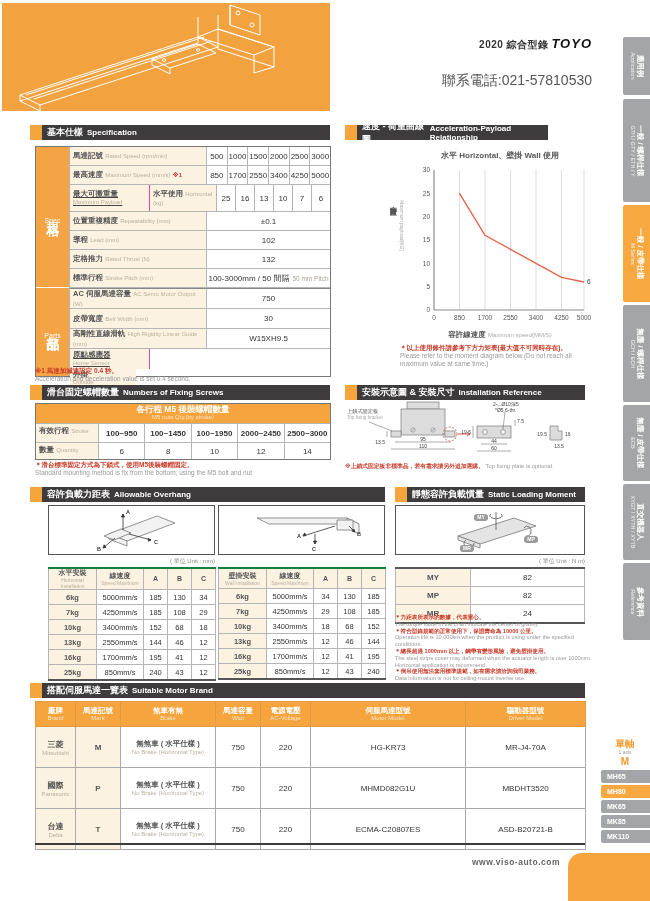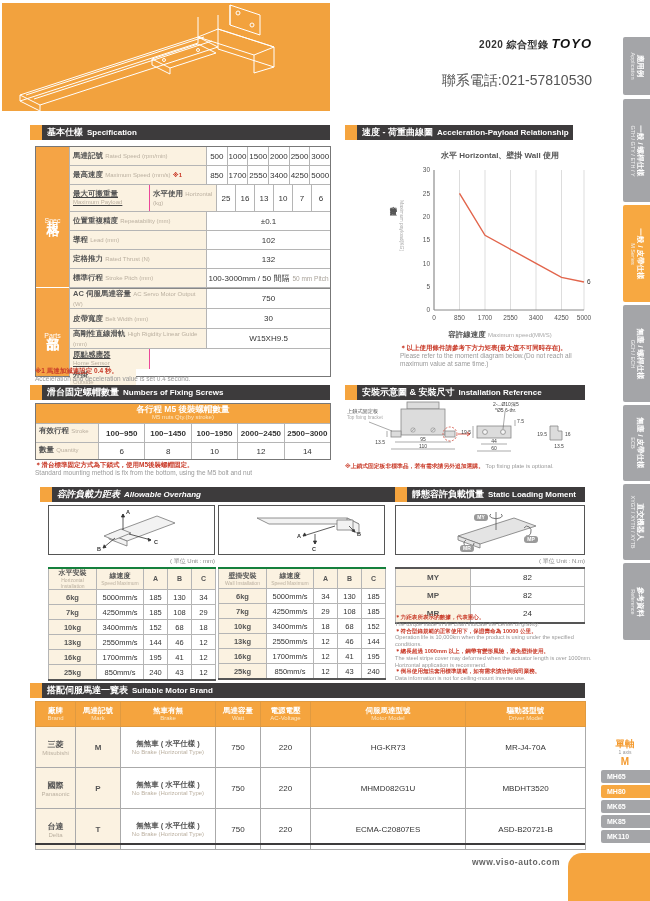--- a/index.html
+++ b/index.html
@@ -324,21 +324,21 @@
           <span class="en">Outside</span>
         </div>
     </div>
   </div>
 </div>
 <div class="abs fnote" style="left:35px;top:367px;width:300px;">
   <span class="r">※1 馬達加減速設定 0.4 秒。</span>
   <span class="g">Acceleration and deceleration value is set 0.4 second.</span>
 </div>
 
-<div class="secbar" style="left:345px;top:125px;width:228px;justify-content:space-between;">
+<div class="secbar" style="left:345px;top:125px;width:203px;justify-content:space-between;">
   <span class="sq"></span>
   <div class="bar">
       <span class="zh">速度 - 荷重曲線圖</span>
       <span class="en">Acceleration-Payload Relationship</span>
     </div>
 </div>
 <div class="abs charttitle">水平 Horizontal、壁掛 Wall 使用</div>
 <div class="abs ylab">
   <span class="zh">容許荷重</span>
   <span class="en">Maximum payload(KG)</span>
@@ -469,21 +469,21 @@
   </g>
   <text x="202" y="36" font-size="5" fill="#444" text-anchor="end">19.5</text>
   <text x="220" y="36" font-size="5" fill="#444">16</text>
   <text x="214" y="48" font-size="5" fill="#444" text-anchor="middle">13.5</text>
 </svg>
 <div class="abs inst-note">
   <span class="r">※上鎖式固定板非標準品，若有需求請另外追加選購。</span>
   <span class="g">Top fixing plate is optional.</span>
 </div>
 
-<div class="secbar" style="left:40px;top:487px;width:355px;font-style:italic;">
+<div class="secbar" style="left:30px;top:487px;width:355px;">
   <span class="sq"></span>
   <div class="bar">
       <span class="zh">容許負載力距表</span>
       <span class="en">Allowable Overhang</span>
     </div>
 </div>
 <div class="diagbox" style="left:48px;top:505px;width:167px;height:50px;">
   <svg width="164" height="47" viewBox="0 0 164 47">
     <g fill="#f2f2f2" stroke="#777" stroke-width="0.8">
       <polygon points="60,28 108,10 126,17 78,35"></polygon>

